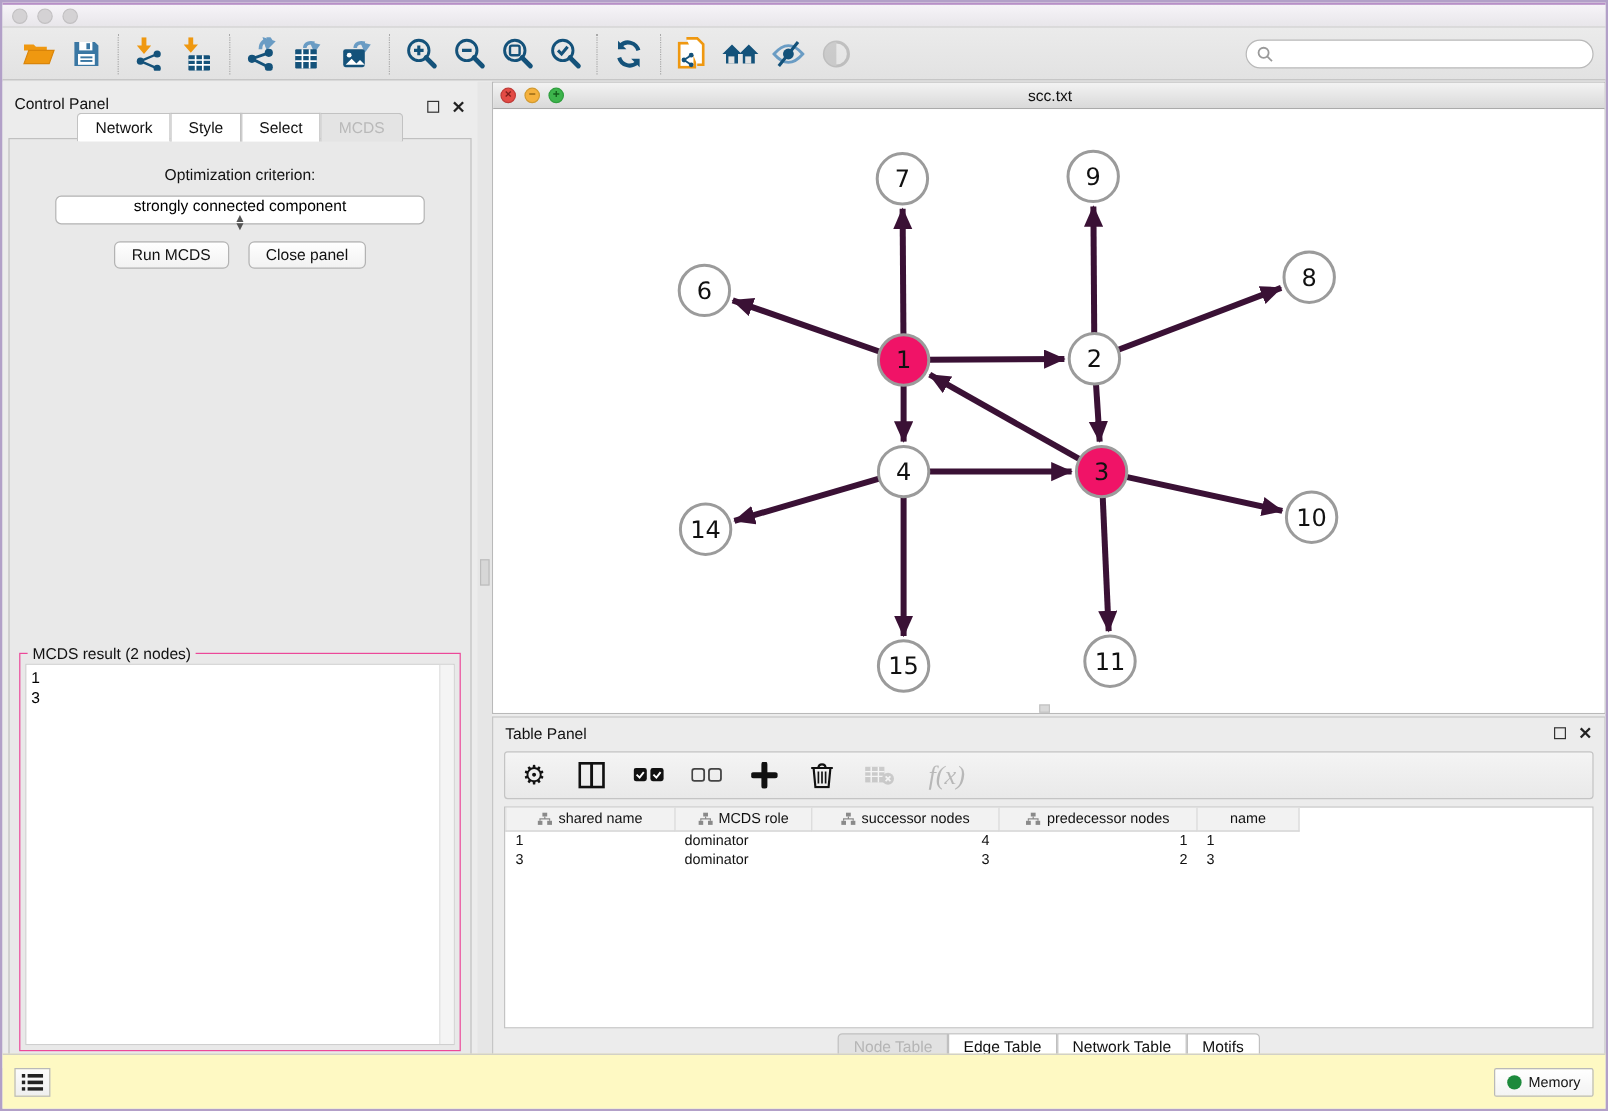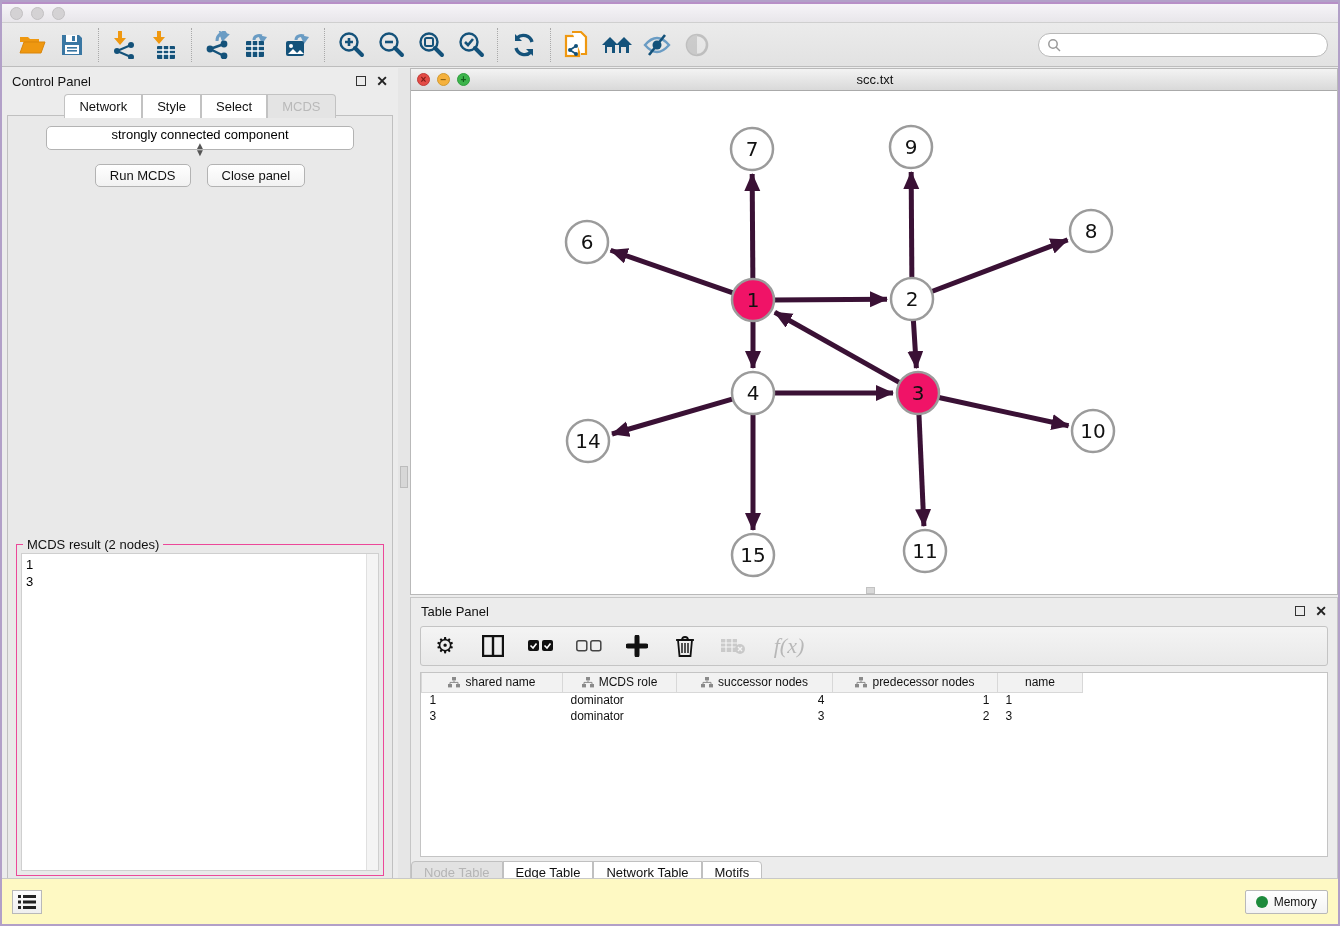--- a/index.html
+++ b/index.html
@@ -25,21 +25,21 @@
   .search-box { width:290px; height:24px; background:#fff; border:1px solid #b9b9b9;
     border-radius:12px; display:flex; align-items:center; padding:0 8px; }
   .search-box input { border:none; outline:none; flex:1; font-size:12px; background:transparent;
     font-family:"Liberation Sans", sans-serif; }
 
   
   .workspace { position:absolute; top:66px; left:0; right:0; bottom:34px; }
 
   
   .control-panel { position:absolute; left:0; top:0; width:396px; bottom:0; background:#ececec; }
-  .cp-header { height:26px; display:flex; align-items:center; padding:0 10px; }
+  .cp-header { height:26px; display:flex; align-items:flex-end; padding:0 10px; }
   .cp-title { font-size:13px; color:#111; }
   .panel-ctl { margin-left:auto; display:flex; gap:10px; align-items:center; }
   .pc-max { width:10px; height:10px; border:1.5px solid #333; }
   .pc-close { font-size:14px; font-weight:bold; color:#222; line-height:10px; }
   .cp-tabs { display:flex; justify-content:center; gap:0; position:relative; z-index:2; }
   .cp-tab { font-size:13px; padding:4px 14px; background:#fff; border:1px solid #c2c2c2;
     border-bottom:none; color:#111; }
   .cp-tab:first-child { border-radius:4px 0 0 0; }
   .cp-tab.active { background:#e4e4e4; color:#b9b9b9; border-radius:0 4px 0 0; }
   .cp-body { position:absolute; left:5px; right:5px; top:47px; bottom:5px;
@@ -90,21 +90,21 @@
     border:1px solid #c4c4c4; border-radius:3px; display:flex; align-items:center; padding:0 12px; gap:24px; }
   .tp-tool { display:flex; align-items:center; justify-content:center; width:24px; height:24px; }
   .tp-table { margin:6px 9px 0 9px; background:#fff; border:1px solid #c4c4c4; height:185px;
     position:relative; overflow:hidden; }
   table.nodetable { border-collapse:collapse; font-size:12px; }
   table.nodetable th { background:#f2f2f2; border:1px solid #d8d8d8; border-top:none;
     font-weight:normal; font-size:12px; height:19px; color:#111; }
   table.nodetable th .th-inner { display:flex; align-items:center; justify-content:center; gap:5px; padding:0 6px; }
   table.nodetable td { height:16px; padding:0 8px; color:#111; }
   td.num-r { text-align:right; }
-  .tp-tabs { position:absolute; bottom:5px; left:0; right:0; display:flex; }
+  .tp-tabs { position:absolute; bottom:5px; left:0; right:0; display:flex; justify-content:center; }
   .tp-tab { font-size:13px; padding:3px 12px; background:#fff; border:1px solid #c0c0c0; color:#111; }
   .tp-tab:first-child { border-radius:4px 0 0 4px; }
   .tp-tab:last-child { border-radius:0 4px 4px 0; }
   .tp-tab.active { background:#e2e2e2; color:#b5b5b5; }
 
   
   .statusbar { position:absolute; left:0; right:0; bottom:0; height:46px; background:#fef9c3;
     border-top:1px solid #c8c8c8; display:flex; align-items:center; padding:0 10px; }
   .sb-left-btn { width:30px; height:24px; background:linear-gradient(#fcfcfc,#efefef);
     border:1px solid #b9b9b9; display:flex; align-items:center; justify-content:center; }
@@ -330,20 +330,21 @@
         <span class="pc-close">✕</span>
       </span>
     </div>
     <div class="cp-tabs">
       <span class="cp-tab">Network</span>
       <span class="cp-tab">Style</span>
       <span class="cp-tab">Select</span>
       <span class="cp-tab active">MCDS</span>
     </div>
     <div class="cp-body">
+      <div class="opt-label">Optimization criterion:</div>
       <div class="cp-select">
         <span class="sel-text">strongly connected component</span>
         <span class="stepper">
             <span>▲</span>
             <span>▼</span>
           </span>
       </div>
       <div class="cp-buttons">
         <button class="btn">Run MCDS</button>
         <button class="btn">Close panel</button>

